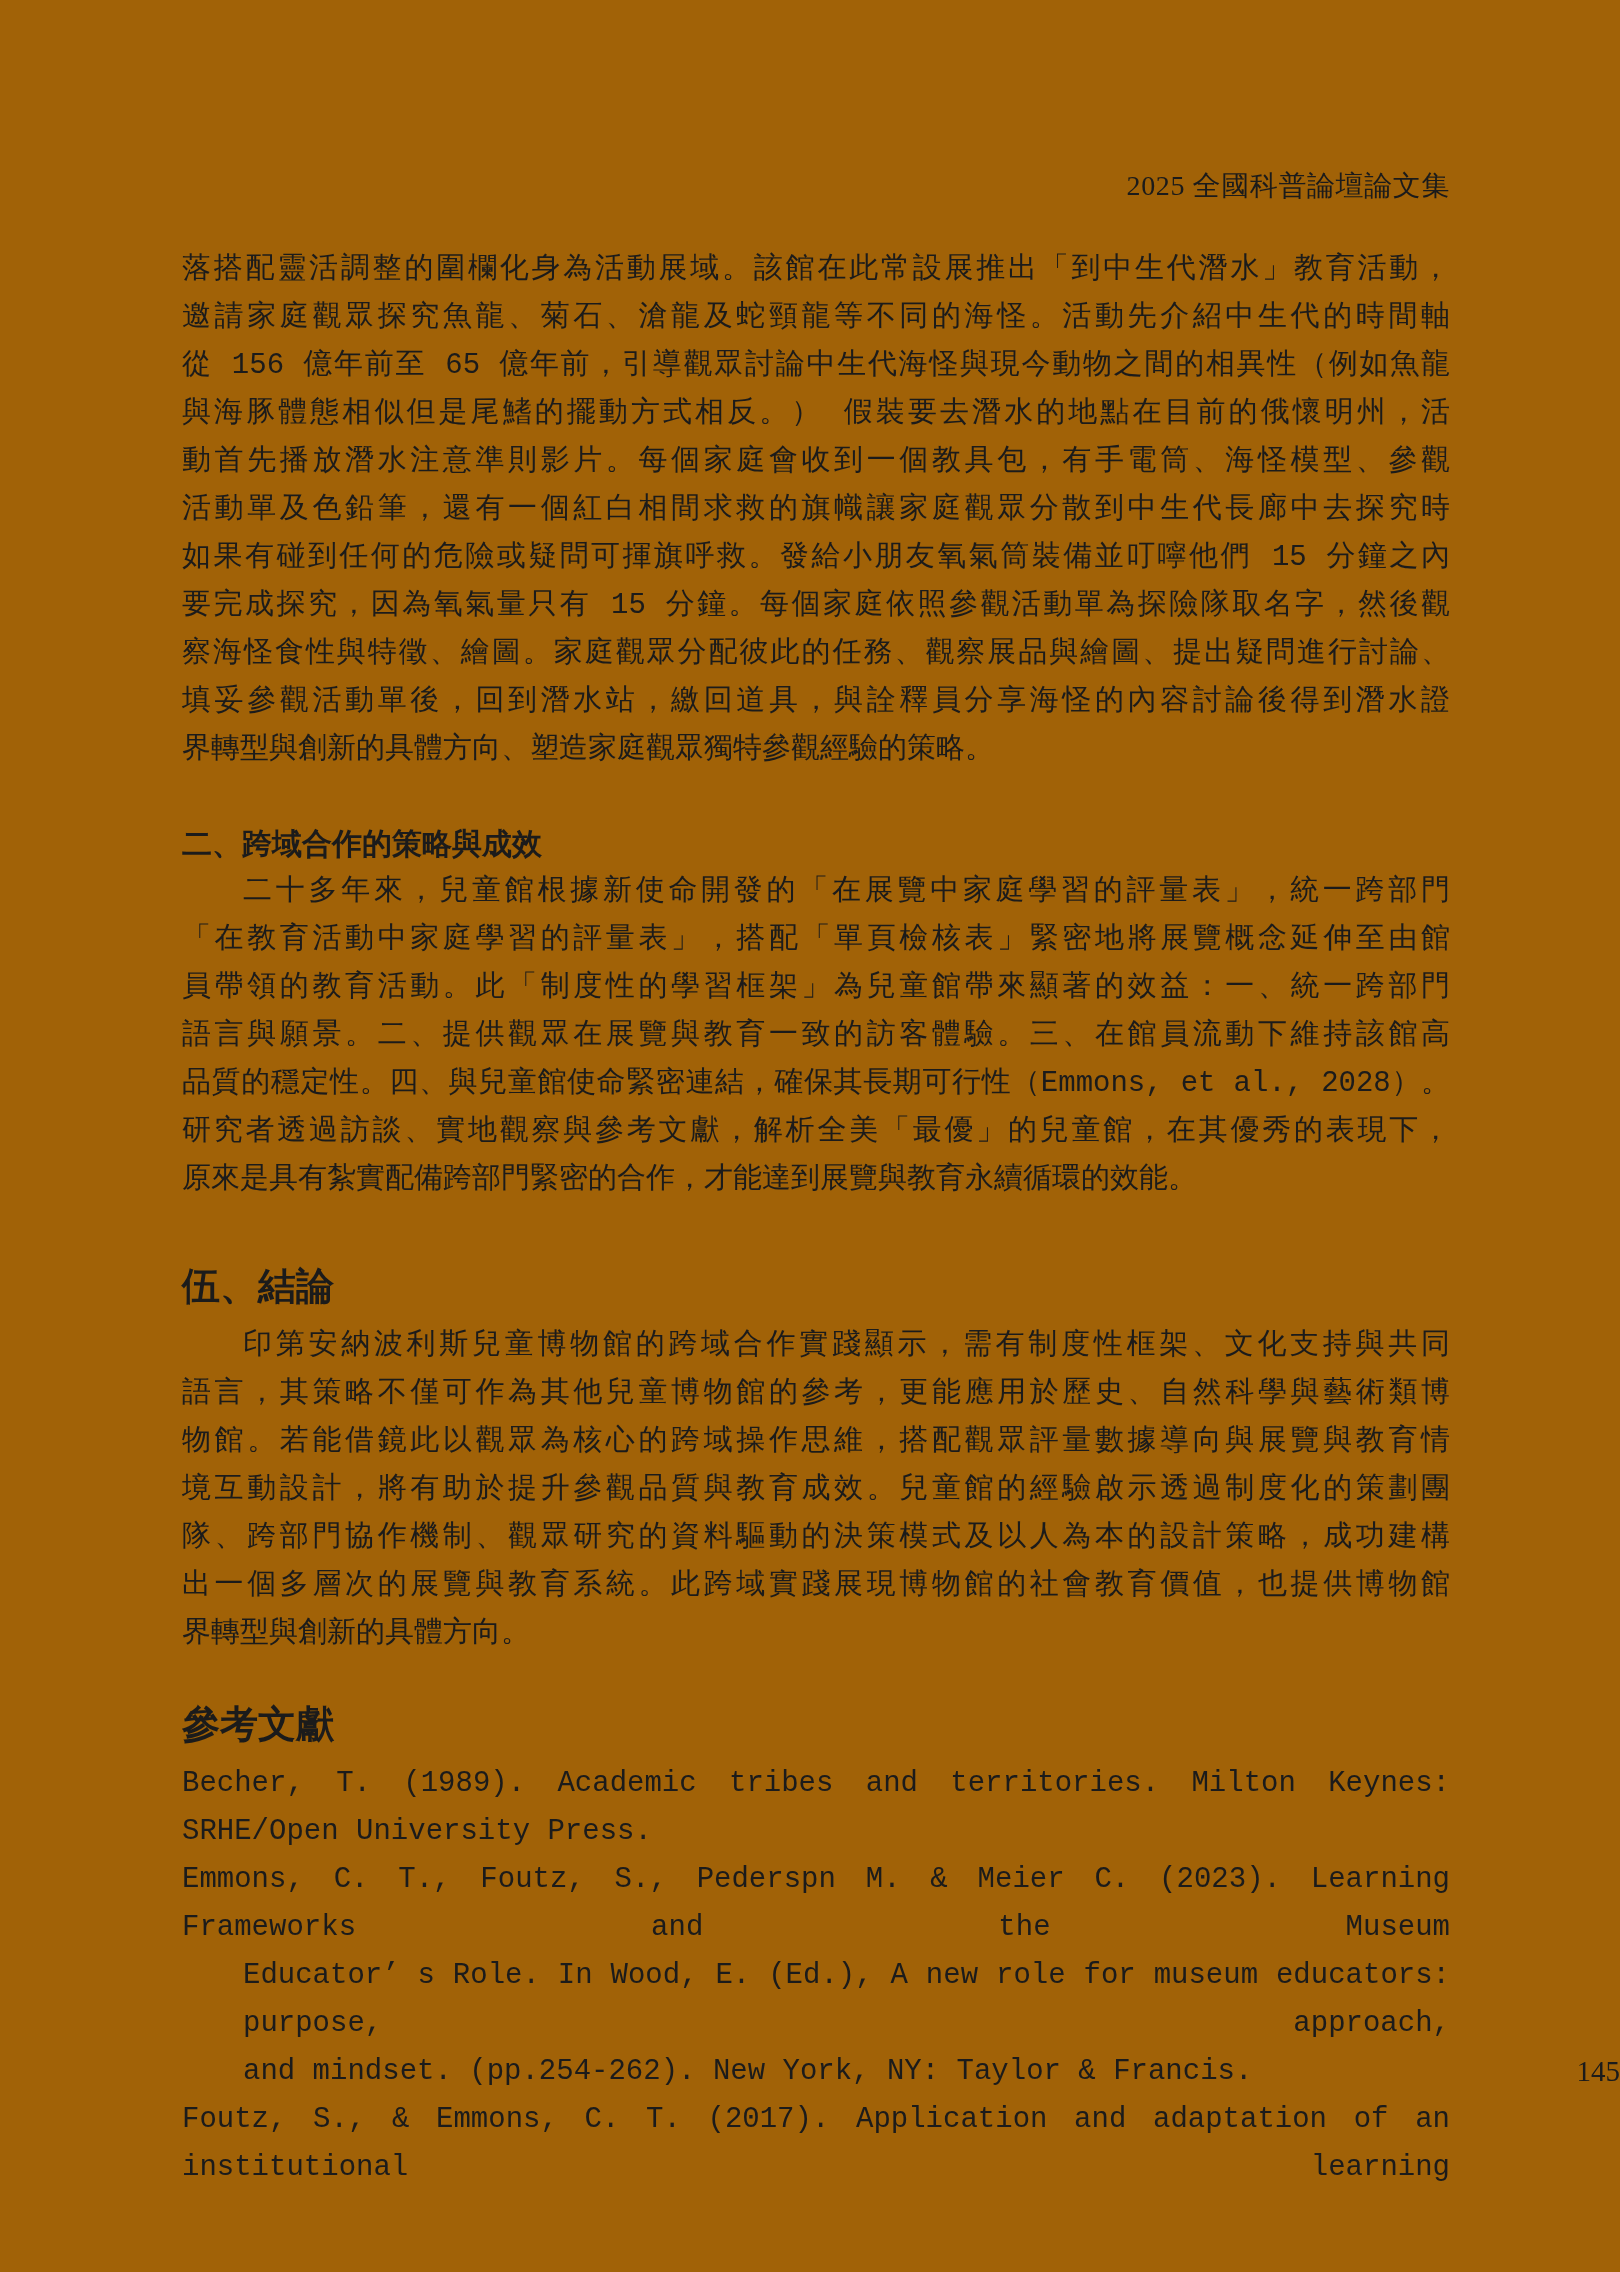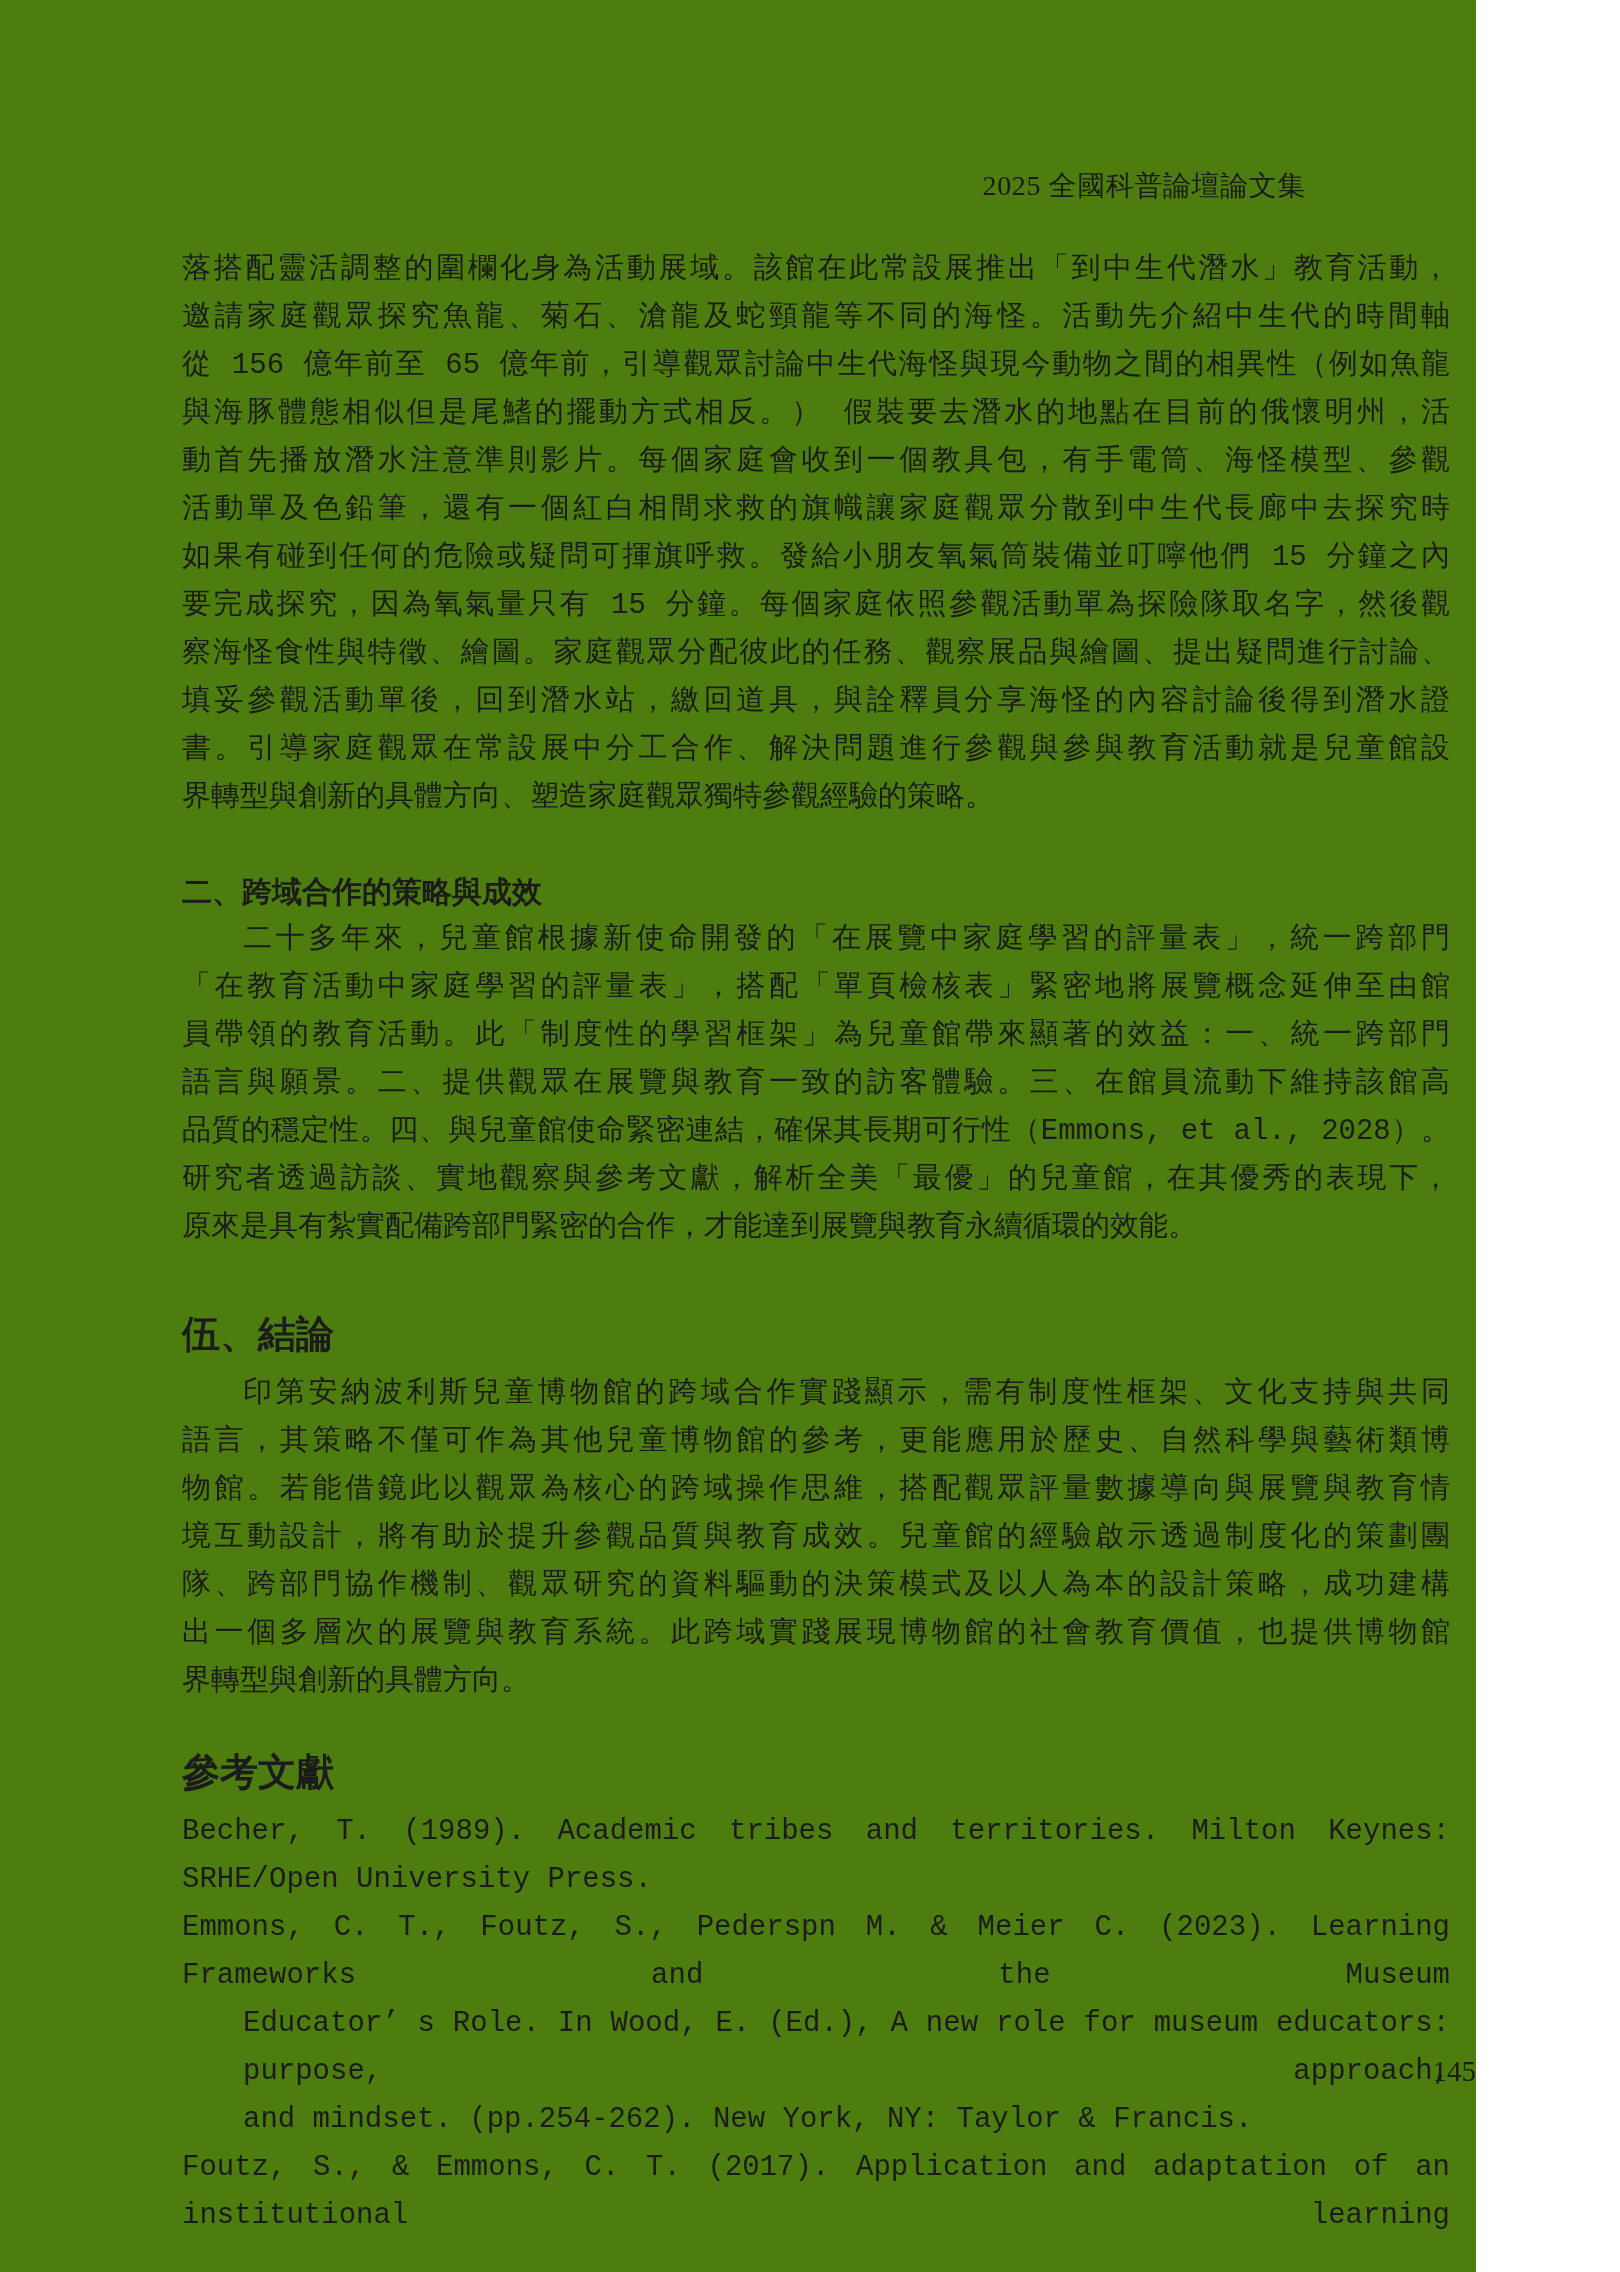--- a/index.html
+++ b/index.html
@@ -1,20 +1,20 @@
 <!DOCTYPE html>
 <html lang="zh-Hant" style="font-size:10.2px"><head>
 <meta charset="utf-8">
 <style>
   html,body { margin:0; padding:0; background:#ffffff; }
   .page {
     position:relative;
-    width:1476px;
+    width:1620px;
     height:2273px;
-    background:#4d7c0f;
+    background:#a16207;
     color:#1b1b1b;
     font-family:"Liberation Serif","DejaVu Serif",serif;
     overflow:hidden;
   }
   .running-header {
     position:absolute;
     top:169px;
     right:170px;
     font-size:28px;
     line-height:1.2;
@@ -71,21 +71,20 @@
         <div class="line">落搭配靈活調整的圍欄化身為活動展域。該館在此常設展推出「到中生代潛水」教育活動，</div>
         <div class="line">邀請家庭觀眾探究魚龍、菊石、滄龍及蛇頸龍等不同的海怪。活動先介紹中生代的時間軸</div>
         <div class="line">從 156 億年前至 65 億年前，引導觀眾討論中生代海怪與現今動物之間的相異性（例如魚龍</div>
         <div class="line">與海豚體態相似但是尾鰭的擺動方式相反。） 假裝要去潛水的地點在目前的俄懷明州，活</div>
         <div class="line">動首先播放潛水注意準則影片。每個家庭會收到一個教具包，有手電筒、海怪模型、參觀</div>
         <div class="line">活動單及色鉛筆，還有一個紅白相間求救的旗幟讓家庭觀眾分散到中生代長廊中去探究時</div>
         <div class="line">如果有碰到任何的危險或疑問可揮旗呼救。發給小朋友氧氣筒裝備並叮嚀他們 15 分鐘之內</div>
         <div class="line">要完成探究，因為氧氣量只有 15 分鐘。每個家庭依照參觀活動單為探險隊取名字，然後觀</div>
         <div class="line">察海怪食性與特徵、繪圖。家庭觀眾分配彼此的任務、觀察展品與繪圖、提出疑問進行討論、</div>
         <div class="line">填妥參觀活動單後，回到潛水站，繳回道具，與詮釋員分享海怪的內容討論後得到潛水證</div>
-        <div class="line">書。引導家庭觀眾在常設展中分工合作、解決問題進行參觀與參與教育活動就是兒童館設</div>
         <div class="line last">界轉型與創新的具體方向、塑造家庭觀眾獨特參觀經驗的策略。</div>
       </div>
 
     <h3 class="heading-l2">二、跨域合作的策略與成效</h3>
 
     <div class="para indent-first">
         <div class="line">二十多年來，兒童館根據新使命開發的「在展覽中家庭學習的評量表」，統一跨部門</div>
         <div class="line">「在教育活動中家庭學習的評量表」，搭配「單頁檢核表」緊密地將展覽概念延伸至由館</div>
         <div class="line">員帶領的教育活動。此「制度性的學習框架」為兒童館帶來顯著的效益：一、統一跨部門</div>
         <div class="line">語言與願景。二、提供觀眾在展覽與教育一致的訪客體驗。三、在館員流動下維持該館高</div>

